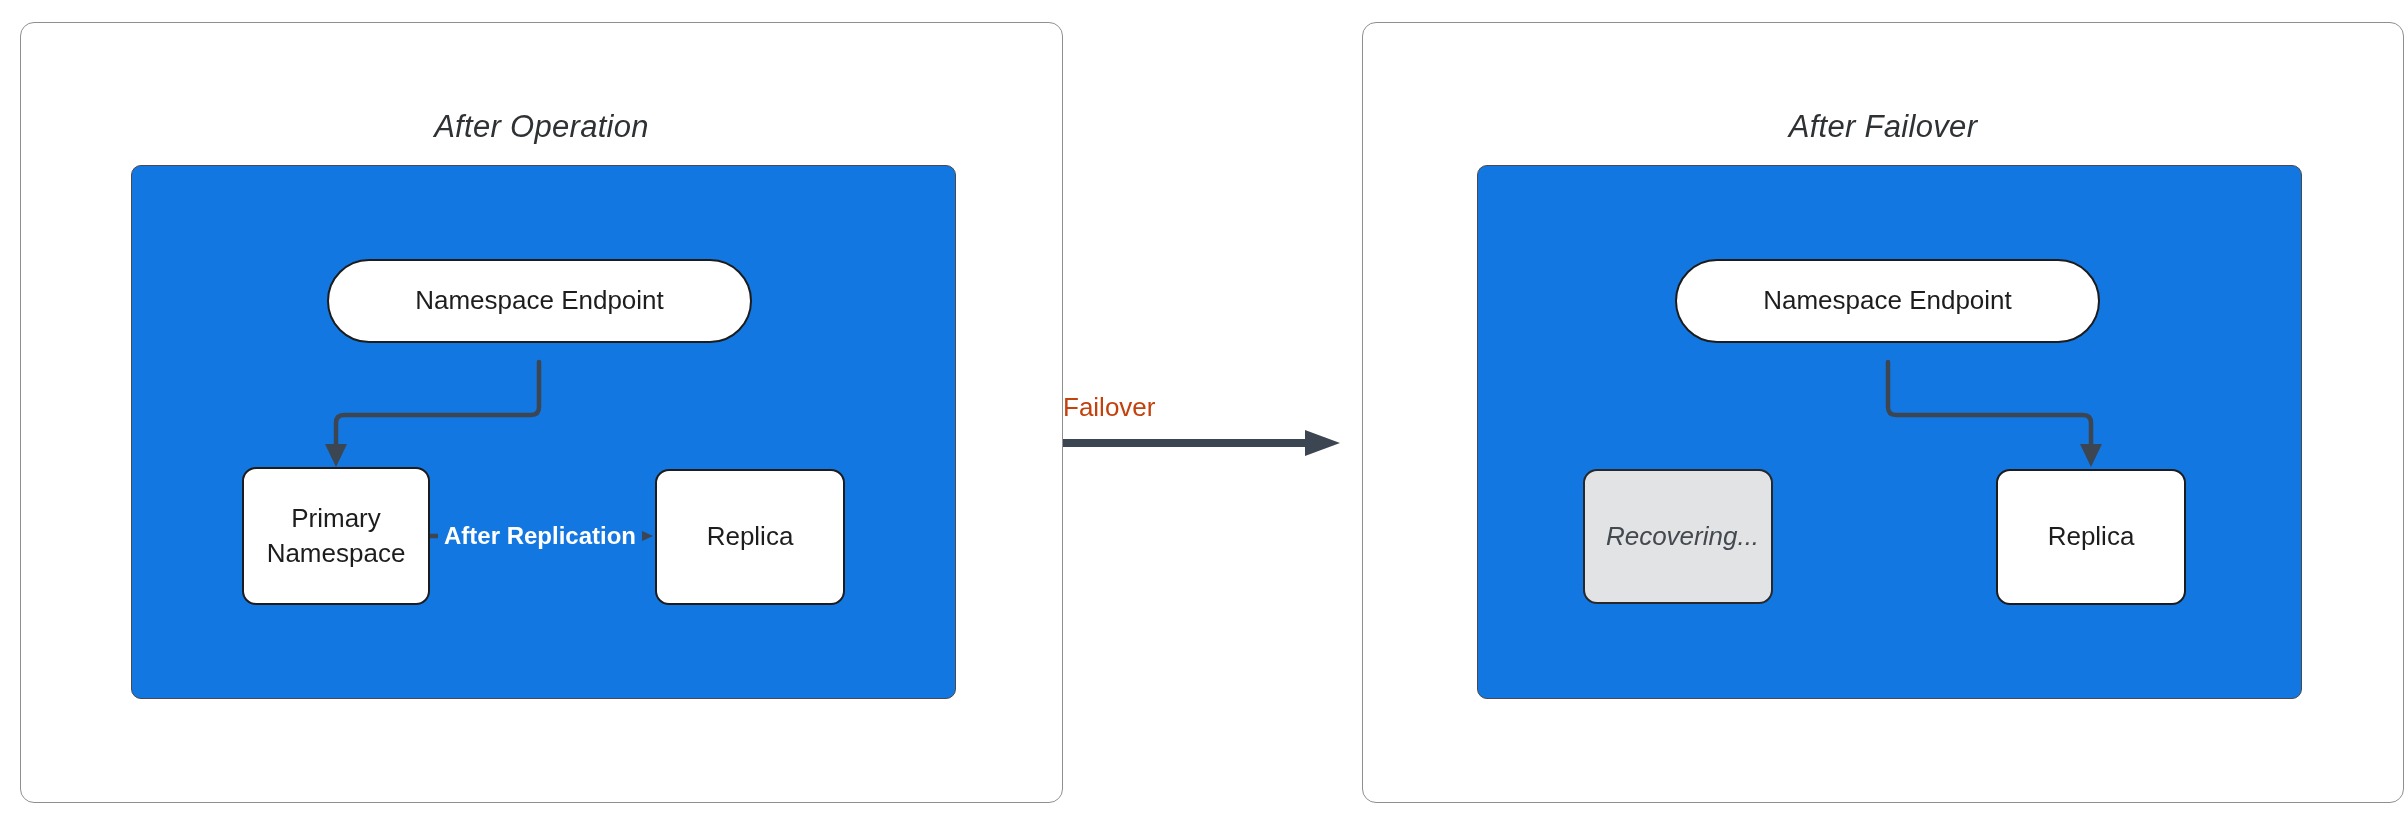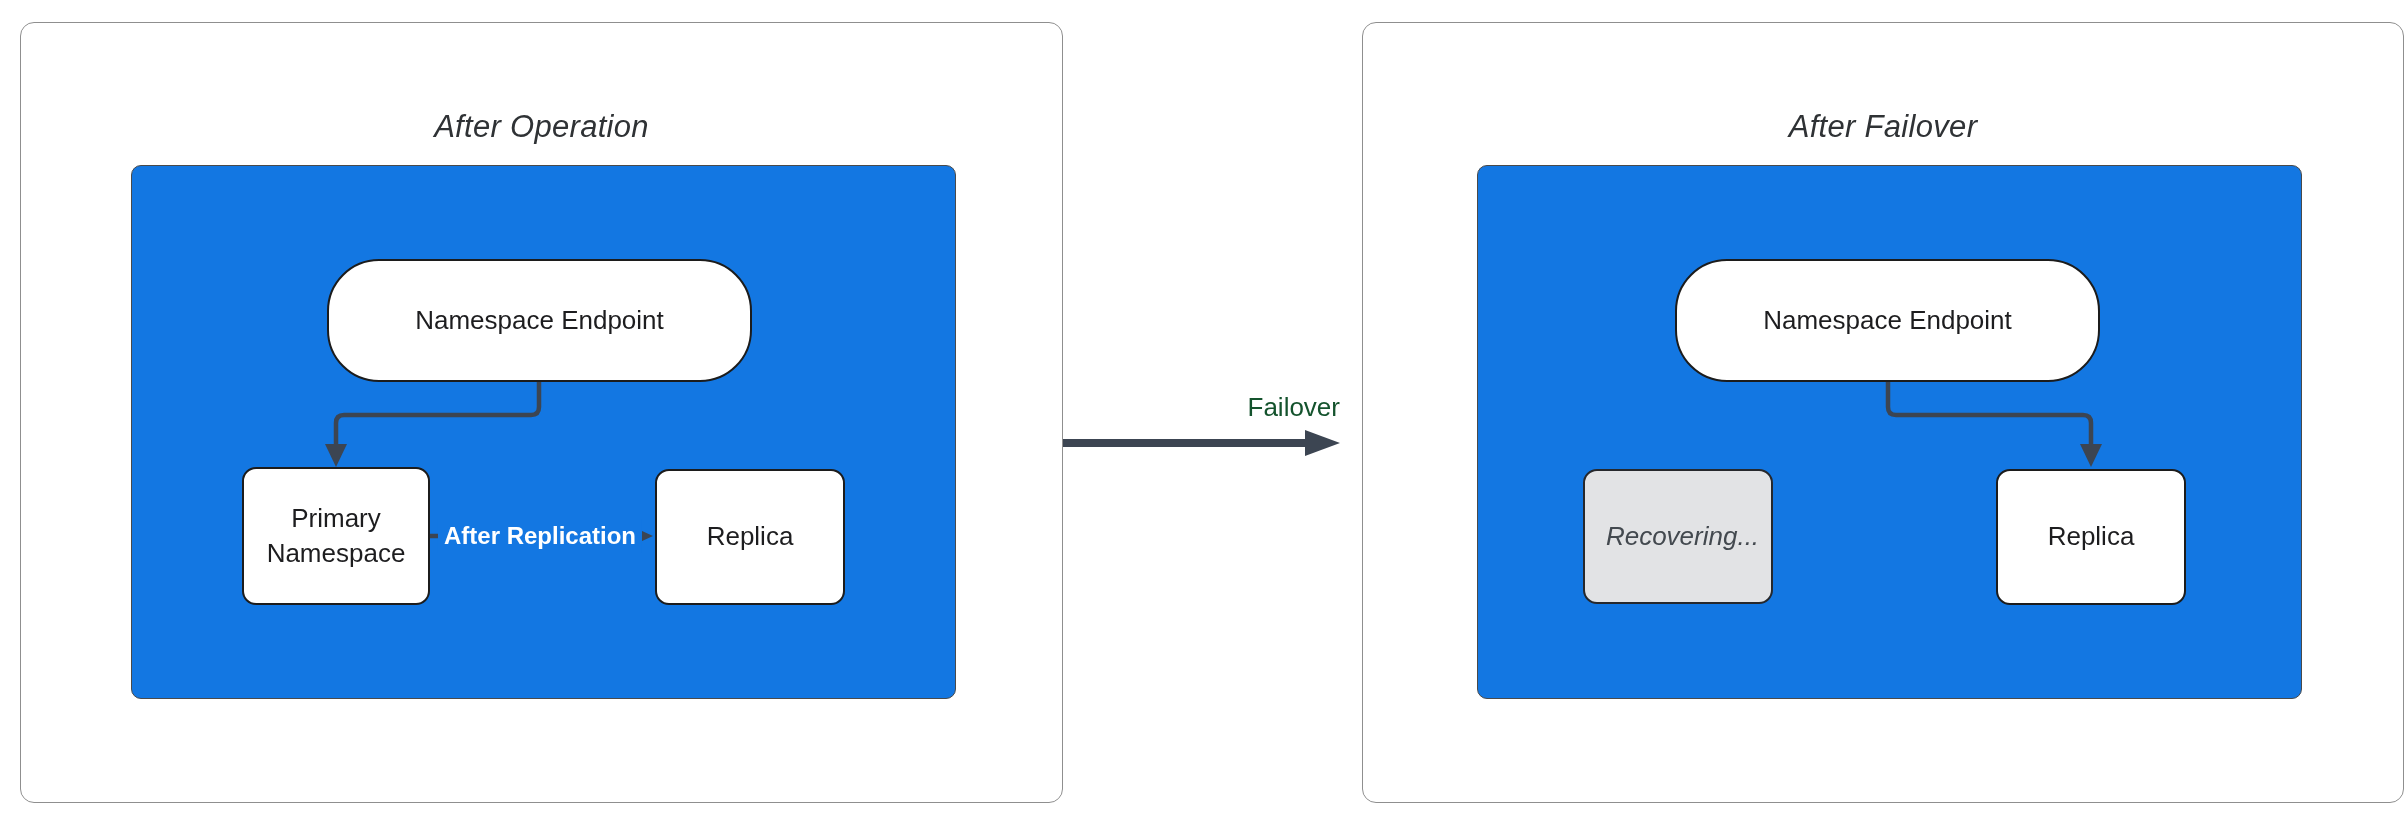--- a/index.html
+++ b/index.html
@@ -59,21 +59,21 @@
     border: 2px solid #1c1c1c;
     box-sizing: border-box;
     font-size: 26px;
     color: #1d1d1f;
     line-height: 1.35;
   }
   .pill {
     left: 195px;
     top: 93px;
     width: 425px;
-    height: 123px;
+    height: 84px;
     border-radius: 52px;
   }
   .pill-right { left: 197px; }
   .rect { border-radius: 14px; }
   .node-primary   { left: 110px; top: 301px; width: 188px; height: 138px; padding: 0 18px; }
   .node-replica-l { left: 523px; top: 303px; width: 190px; height: 136px; }
   .node-recovering {
     left: 105px; top: 303px; width: 190px; height: 135px;
     background: #e2e3e5;
     border-color: #26282c;
@@ -99,23 +99,23 @@
     font-weight: bold;
     font-size: 24px;
     padding: 3px 6px;
     white-space: nowrap;
   }
   .failover-label {
     position: absolute;
     left: 1063px;
     top: 392px;
     width: 277px;
-    text-align: right;
+    text-align: left;
     font-size: 26px;
-    color: #14532d;
+    color: #c2410c;
   }
   .failover-svg {
     position: absolute;
     left: 1063px;
     top: 429px;
     pointer-events: none;
   }
 </style>
 </head>
 <body>

